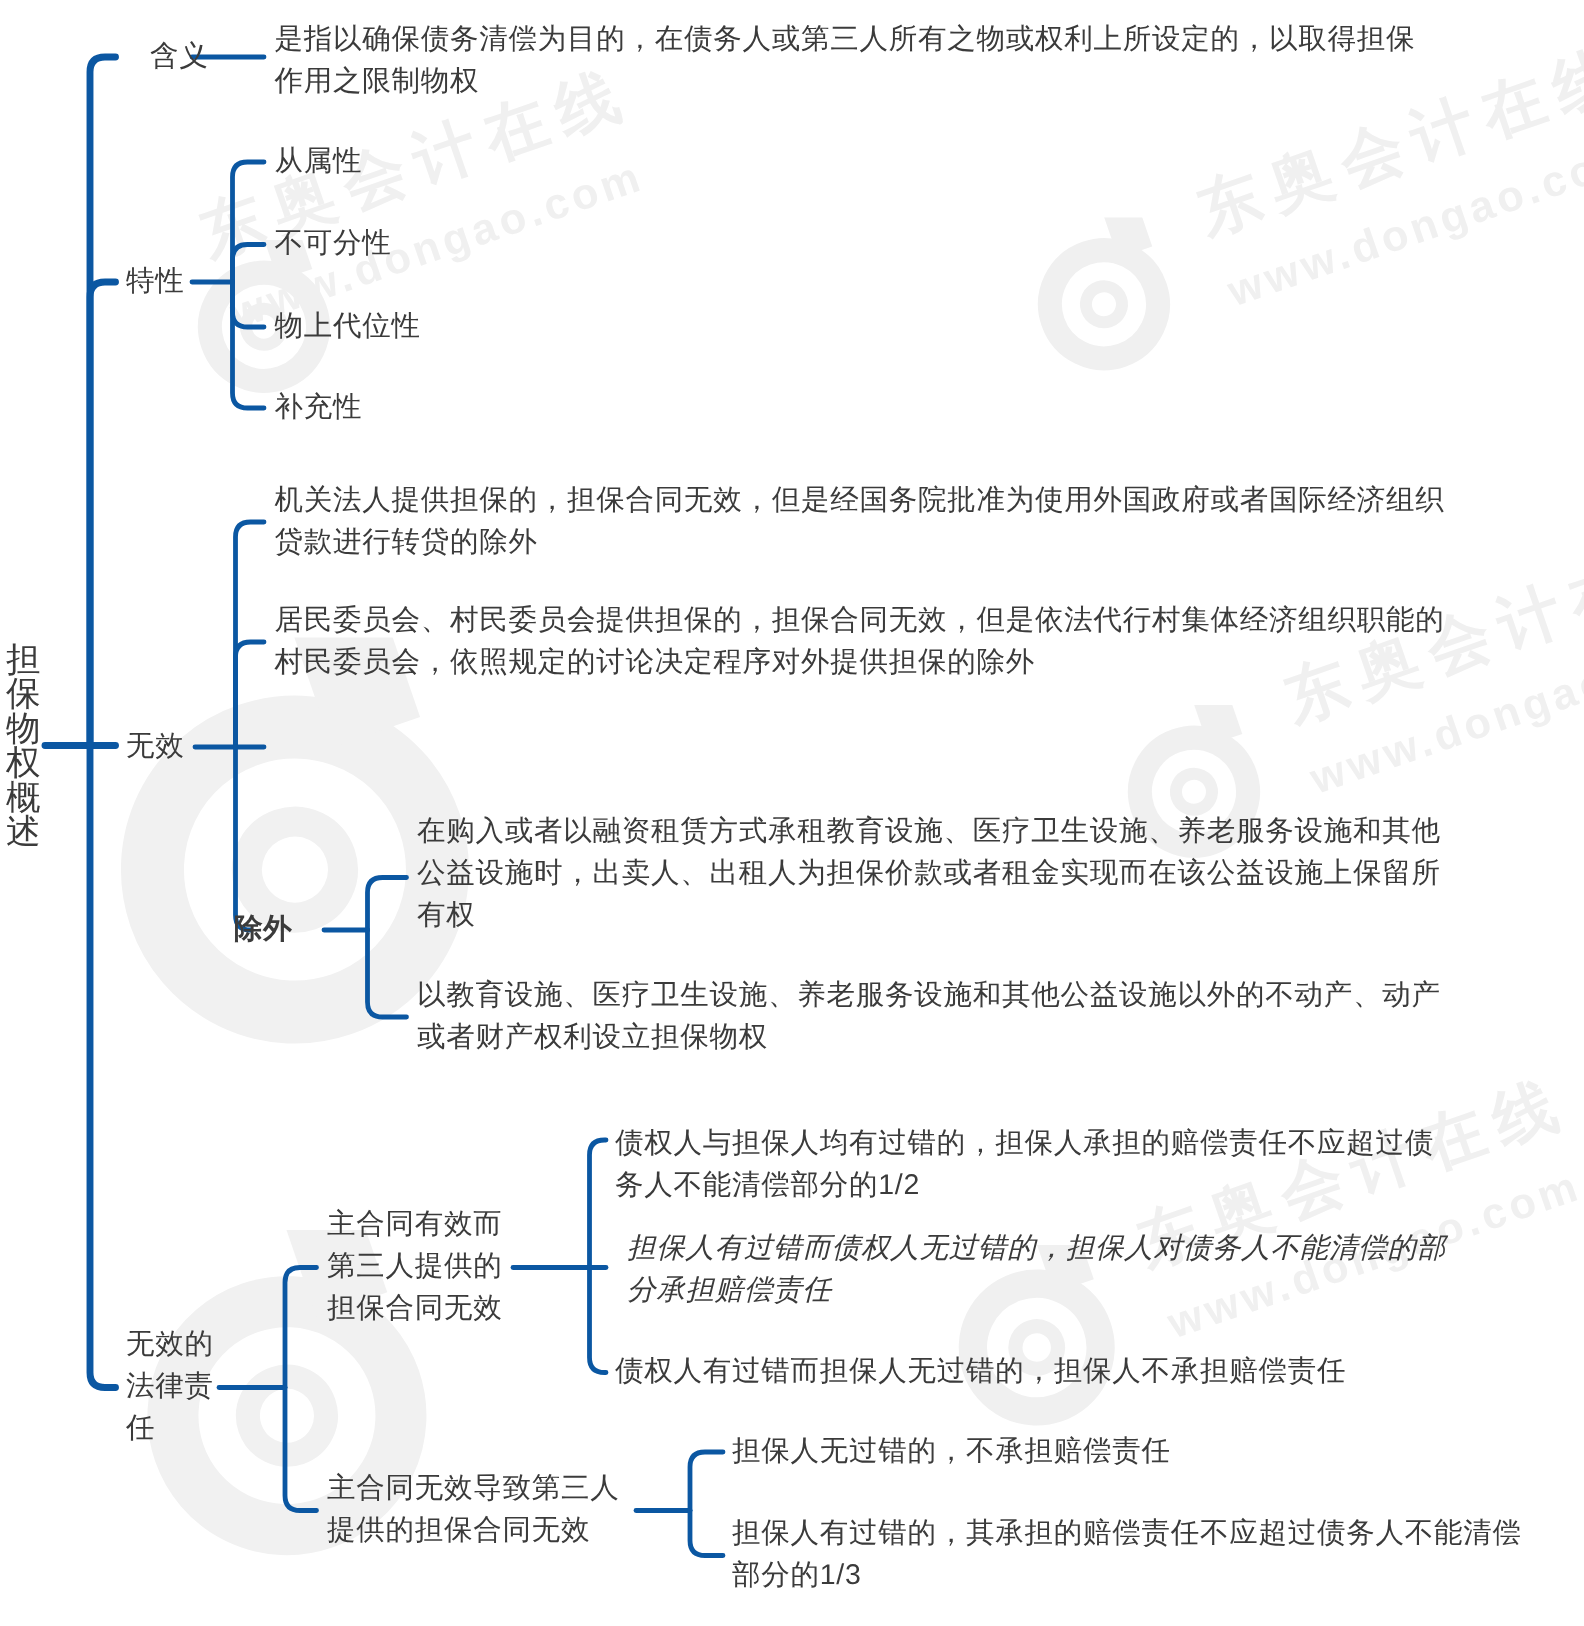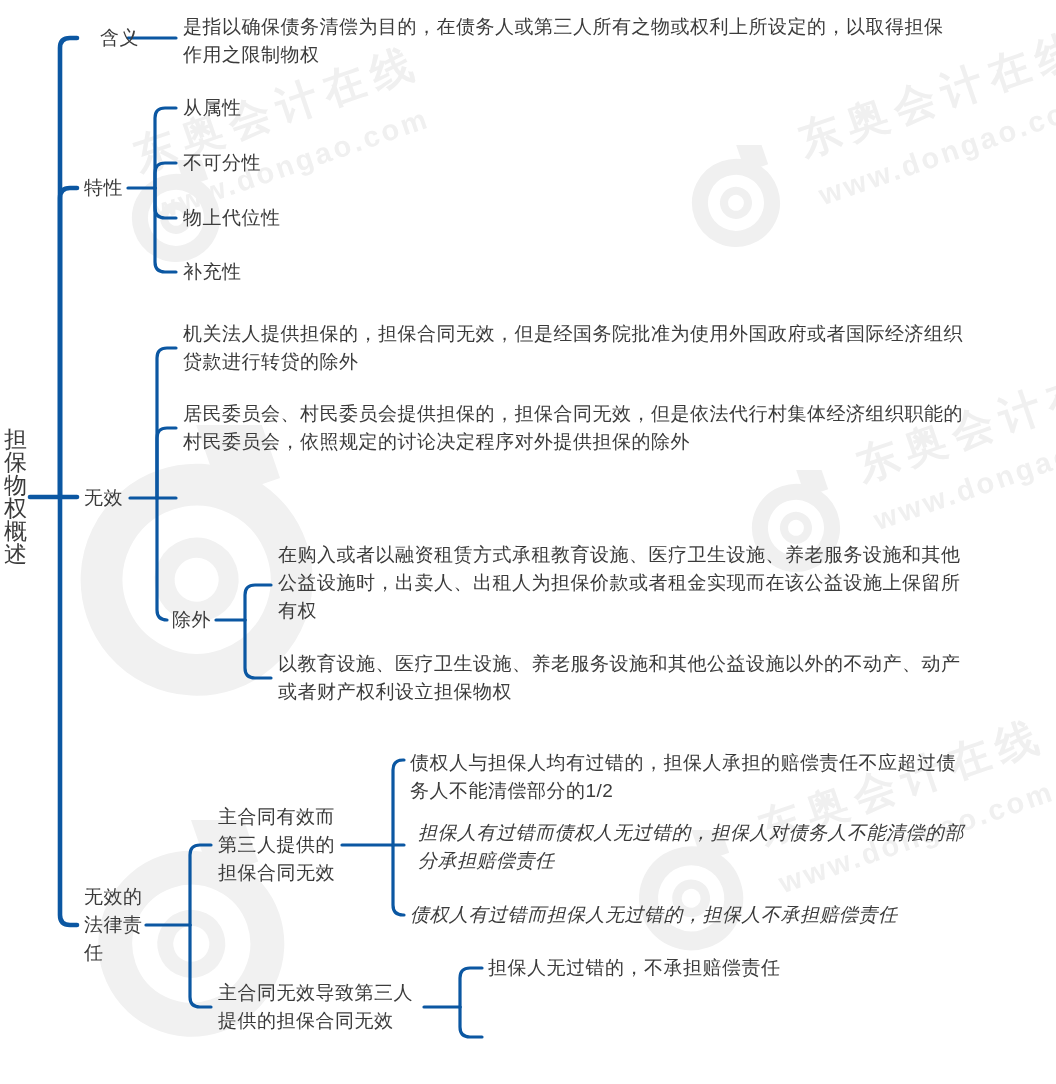--- a/index.html
+++ b/index.html
@@ -156,38 +156,40 @@
     <div class="node" style="left:183px;top:149px;">不可分性</div>
     <div class="node" style="left:183px;top:204px;">物上代位性</div>
     <div class="node" style="left:183px;top:258px;">补充性</div>
 
     <div class="node" style="left:84px;top:484px;">无效</div>
     <div class="node" style="left:183px;top:320px;width:860px;">机关法人提供担保的，担保合同无效，但是经国务院批准为使用外国政府或者国际经济组织
 贷款进行转贷的除外</div>
     <div class="node" style="left:183px;top:400px;width:860px;">居民委员会、村民委员会提供担保的，担保合同无效，但是依法代行村集体经济组织职能的
 村民委员会，依照规定的讨论决定程序对外提供担保的除外</div>
 
-    <div class="node" style="left:172px;top:606px;">除外</div>
+    <div class="node" style="left:156px;top:606px;font-weight:bold;">除外</div>
     <div class="node" style="left:278px;top:541px;width:770px;">在购入或者以融资租赁方式承租教育设施、医疗卫生设施、养老服务设施和其他
 公益设施时，出卖人、出租人为担保价款或者租金实现而在该公益设施上保留所
 有权</div>
     <div class="node" style="left:278px;top:650px;width:770px;">以教育设施、医疗卫生设施、养老服务设施和其他公益设施以外的不动产、动产
 或者财产权利设立担保物权</div>
 
     <div class="node" style="left:84px;top:883px;width:70px;">无效的
 法律责
 任</div>
 
     <div class="node" style="left:218px;top:803px;width:130px;">主合同有效而
 第三人提供的
 担保合同无效</div>
     <div class="node" style="left:410px;top:733px;width:640px;margin-top:16px;">债权人与担保人均有过错的，担保人承担的赔偿责任不应超过债
 务人不能清偿部分的1/2</div>
     <div class="node" style="left:418px;top:819px;width:640px;font-style:italic;">担保人有过错而债权人无过错的，担保人对债务人不能清偿的部
 分承担赔偿责任</div>
-    <div class="node" style="left:410px;top:901px;width:640px;font-style:italic;">债权人有过错而担保人无过错的，担保人不承担赔偿责任</div>
+    <div class="node" style="left:410px;top:901px;width:640px;">债权人有过错而担保人无过错的，担保人不承担赔偿责任</div>
 
     <div class="node" style="left:218px;top:979px;width:220px;">主合同无效导致第三人
 提供的担保合同无效</div>
     <div class="node" style="left:488px;top:954px;width:560px;">担保人无过错的，不承担赔偿责任</div>
+    <div class="node" style="left:488px;top:1009px;width:560px;">担保人有过错的，其承担的赔偿责任不应超过债务人不能清偿
+部分的1/3</div>
   </div>
 
 </div>
 
 </body></html>

